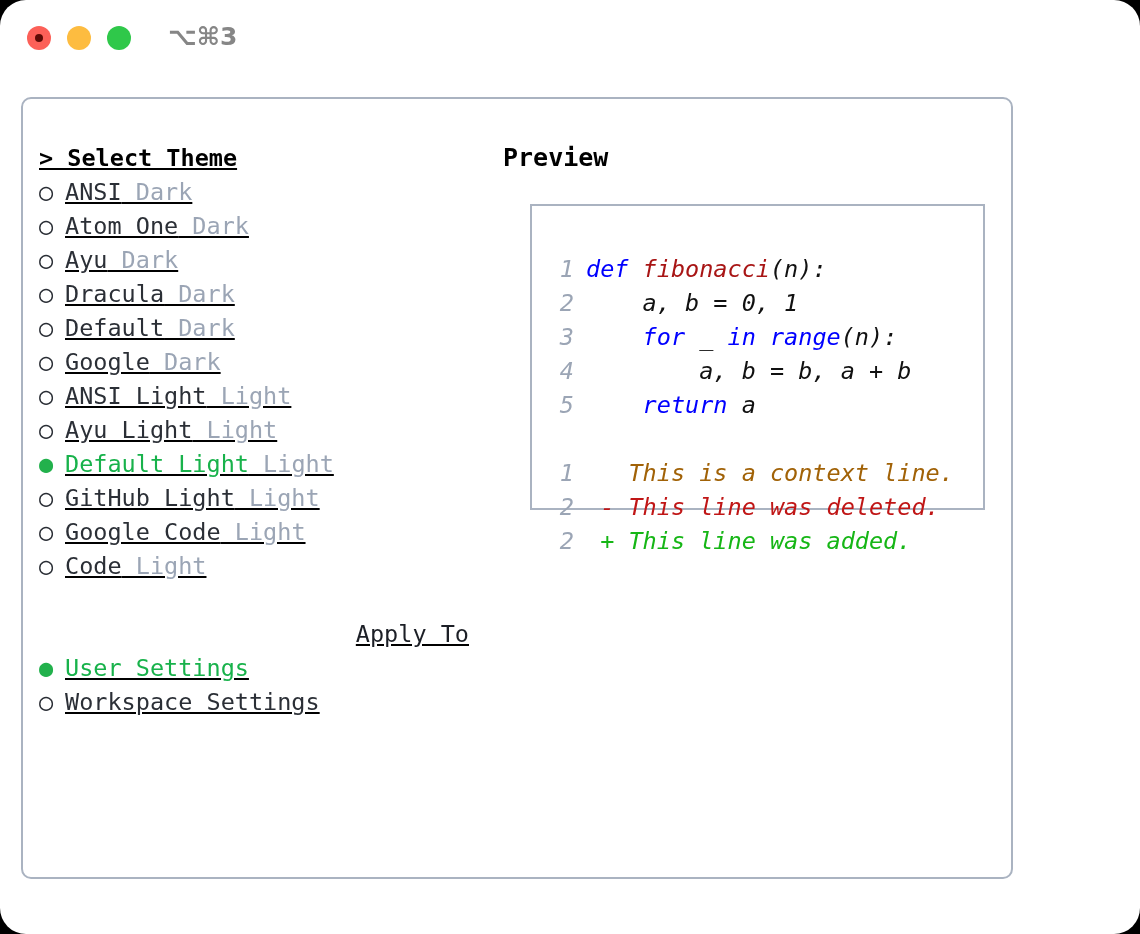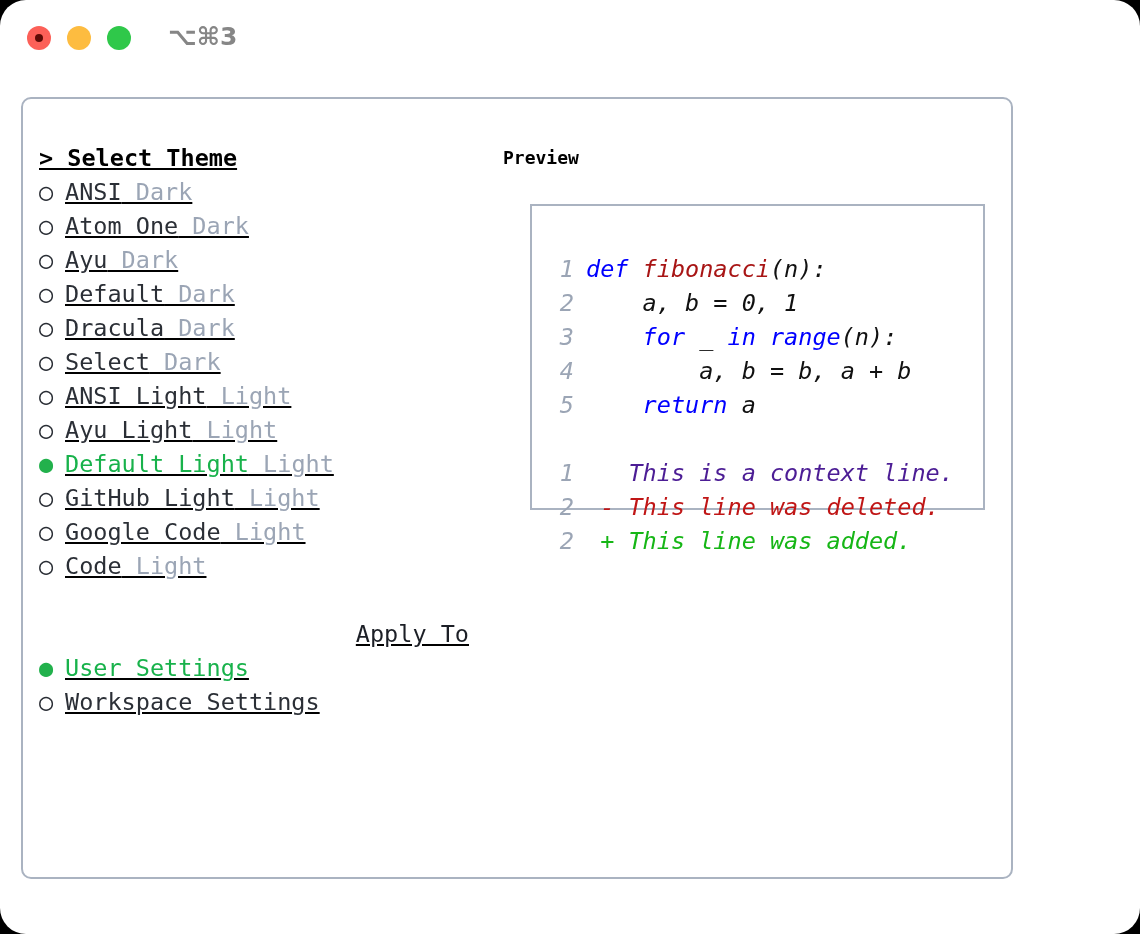--- a/index.html
+++ b/index.html
@@ -113,21 +113,21 @@
     color: #a6aebc;
   }
   
   #right-col {
     position: absolute;
     left: 480px;
     top: 42px;
     width: 490px;
   }
   #preview-title {
-    font-size: 18px;
+    font-size: 25px;
     font-weight: bold;
     color: #000000;
     line-height: 34px;
   }
   #preview-box {
     position: absolute;
     left: 27px;
     top: 63px;
     width: 455px;
     height: 306px;
@@ -147,21 +147,21 @@
   .ln {
     display: inline-block;
     width: 24px;
     text-align: right;
     color: #9ba5b5;
     margin-right: 12px;
   }
   .kw  { color: #0000ff; }
   .fn  { color: #a81515; }
   .pl  { color: #111111; }
-  .ctx { color: #4c1d95; margin-top: 44px; }
+  .ctx { color: #a16207; margin-top: 44px; }
   .del { color: #c01616; }
   .add { color: #16b616; }
   .blank { height: 34px; }
 </style>
 </head>
 <body>
 
 <div id="app">
 
   <div id="titlebar">
@@ -172,23 +172,23 @@
   </div>
 
   <div id="panel">
 
     <div id="left-col">
       <div class="row header-row">&gt; Select Theme</div>
       <div id="theme-rows">
           <div class="row"><span class="marker">○</span><span class="name">ANSI</span><span class="kind"> Dark</span></div>
           <div class="row"><span class="marker">○</span><span class="name">Atom One</span><span class="kind"> Dark</span></div>
           <div class="row"><span class="marker">○</span><span class="name">Ayu</span><span class="kind"> Dark</span></div>
+          <div class="row"><span class="marker">○</span><span class="name">Dracula</span><span class="kind"> Dark</span></div>
           <div class="row"><span class="marker">○</span><span class="name">Default</span><span class="kind"> Dark</span></div>
-          <div class="row"><span class="marker">○</span><span class="name">Dracula</span><span class="kind"> Dark</span></div>
-          <div class="row"><span class="marker">○</span><span class="name">Select</span><span class="kind"> Dark</span></div>
+          <div class="row"><span class="marker">○</span><span class="name">Google</span><span class="kind"> Dark</span></div>
           <div class="row"><span class="marker">○</span><span class="name">ANSI Light</span><span class="kind"> Light</span></div>
           <div class="row"><span class="marker">○</span><span class="name">Ayu Light</span><span class="kind"> Light</span></div>
           <div class="row"><span class="marker sel">●</span><span class="name sel">Default Light</span><span class="kind"> Light</span></div>
           <div class="row"><span class="marker">○</span><span class="name">GitHub Light</span><span class="kind"> Light</span></div>
           <div class="row"><span class="marker">○</span><span class="name">Google Code</span><span class="kind"> Light</span></div>
           <div class="row"><span class="marker">○</span><span class="name">Code</span><span class="kind"> Light</span></div>
         </div>
       <div class="spacer"></div>
       <div class="row section-label">Apply To</div>
       <div id="apply-rows">

